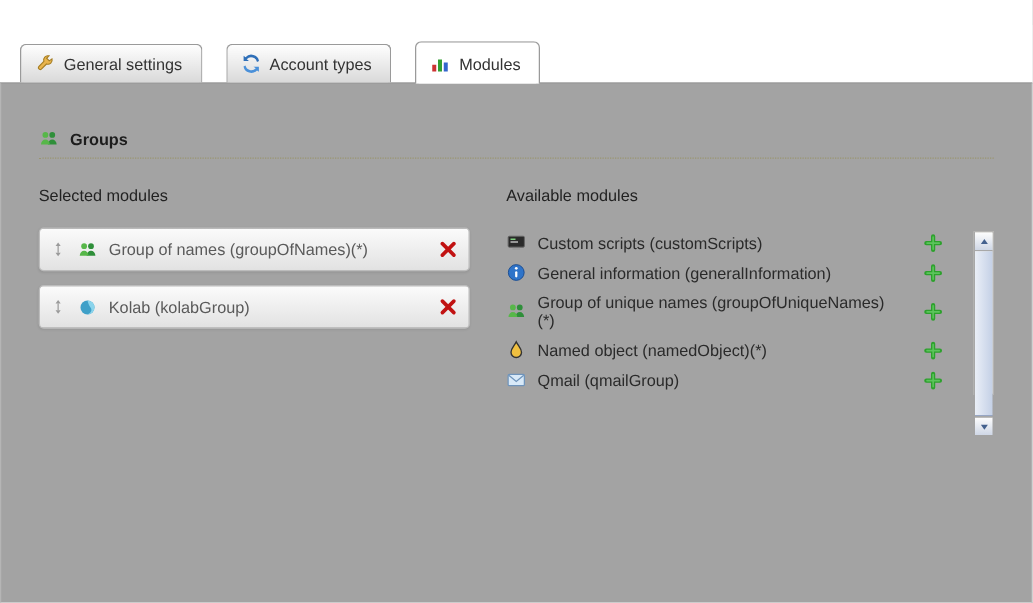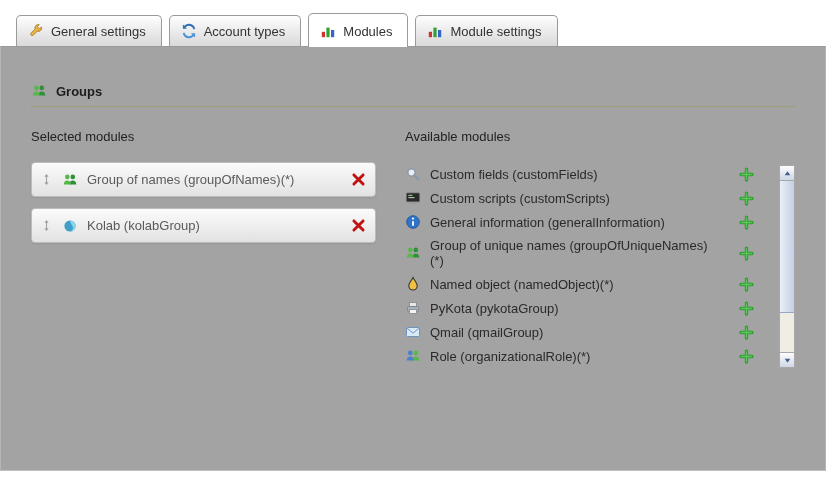--- a/index.html
+++ b/index.html
@@ -6,22 +6,22 @@
   html,body { background:#fff; }
   body {
     width:826px; height:482px; overflow:hidden;
     font-family:"Liberation Sans","DejaVu Sans",sans-serif;
     font-size:13px; color:#222;
   }
   .page { width:826px; height:482px; background:#fff; position:relative; }
 
   
   .tabbar {
-    display:flex; align-items:flex-end; gap:7px;
-    padding:8px 0 0 16px; position:relative; z-index:2; height:46px;
+    display:flex; align-items:flex-end; gap:19px;
+    padding:8px 0 0 16px; position:relative; z-index:2; height:46px;margin-top:20px;
   }
   .tab {
     display:flex; align-items:center; gap:7px;
     padding:7px 15px 7px 11px;
     border:1px solid #9a9a9a; border-bottom:none;
     border-radius:5px 5px 0 0;
     background:linear-gradient(#fefefe, #d9d9d9);
     color:#333; cursor:pointer; white-space:nowrap;
   }
   .tab.active {
@@ -117,30 +117,20 @@
   </div>
       <div class="tab active">
     <span class="icon-wrap tab-icon">
           <svg width="16" height="16" viewBox="0 0 16 16">
             <rect x="1.8" y="8.8" width="3.2" height="5.4" fill="#cc3333"></rect>
             <rect x="6.4" y="4.6" width="3.2" height="9.6" fill="#33a033"></rect>
             <rect x="11" y="7" width="3.2" height="7.2" fill="#3366cc"></rect>
           </svg>
         </span>
     <span class="tab-label">Modules</span>
-  </div>
-      <div class="tab">
-    <span class="icon-wrap tab-icon">
-          <svg width="16" height="16" viewBox="0 0 16 16">
-            <rect x="1.8" y="8.8" width="3.2" height="5.4" fill="#cc3333"></rect>
-            <rect x="6.4" y="4.6" width="3.2" height="9.6" fill="#33a033"></rect>
-            <rect x="11" y="7" width="3.2" height="7.2" fill="#3366cc"></rect>
-          </svg>
-        </span>
-    <span class="tab-label">Module settings</span>
   </div>
     </div>
 
   <div class="panel">
 
     <div class="section-head">
       <span class="icon-wrap" id="groups-head-icon">
           <svg width="16" height="16" viewBox="0 0 16 16">
             <circle cx="10.8" cy="4.9" r="2.3" fill="#2f8f3a"></circle>
             <path d="M7.3 12.6c0-2.4 1.6-4 3.5-4s3.5 1.6 3.5 4z" fill="#2f8f3a"></path>
@@ -202,35 +192,20 @@
   </div>
           </div>
       </div>
 
       <div class="col-right">
         <div class="col-head">Available modules</div>
         <div id="available-list">
             <div class="avail-row">
     <span class="icon-wrap mod-icon">
                 <svg width="16" height="16" viewBox="0 0 16 16">
-                  <circle cx="6.5" cy="6.5" r="3.6" fill="#e8eef4" stroke="#8898a8" stroke-width="1.4"></circle>
-                  <line x1="9.4" y1="9.4" x2="13.2" y2="13.2" stroke="#8898a8" stroke-width="2.2" stroke-linecap="round"></line>
-                </svg>
-              </span>
-    <span class="avail-label">Custom fields (customFields)</span>
-    <button class="icon-btn add-btn"><span class="icon-wrap">
-                  <svg width="15" height="15" viewBox="0 0 16 16">
-                    <path d="M8 2.2v11.6M2.2 8h11.6" stroke="#2da12d" stroke-width="3.6" stroke-linecap="round"></path>
-                    <path d="M8 2.8v10.4M2.8 8h10.4" stroke="#5cc45c" stroke-width="1.4" stroke-linecap="round"></path>
-                  </svg>
-                </span></button>
-  </div>
-            <div class="avail-row">
-    <span class="icon-wrap mod-icon">
-                <svg width="16" height="16" viewBox="0 0 16 16">
                   <rect x="1.5" y="3" width="13" height="8.7" rx="1" fill="#2a2a2a" stroke="#666" stroke-width="0.8"></rect>
                   <rect x="3.4" y="4.8" width="4" height="1.2" fill="#7fd07f"></rect>
                   <rect x="3.4" y="7" width="6" height="1.2" fill="#bbb"></rect>
                   <rect x="5" y="12.3" width="6" height="1.6" fill="#9a9a9a"></rect>
                 </svg>
               </span>
     <span class="avail-label">Custom scripts (customScripts)</span>
     <button class="icon-btn add-btn"><span class="icon-wrap">
                   <svg width="15" height="15" viewBox="0 0 16 16">
                     <path d="M8 2.2v11.6M2.2 8h11.6" stroke="#2da12d" stroke-width="3.6" stroke-linecap="round"></path>
@@ -281,58 +256,25 @@
     <button class="icon-btn add-btn"><span class="icon-wrap">
                   <svg width="15" height="15" viewBox="0 0 16 16">
                     <path d="M8 2.2v11.6M2.2 8h11.6" stroke="#2da12d" stroke-width="3.6" stroke-linecap="round"></path>
                     <path d="M8 2.8v10.4M2.8 8h10.4" stroke="#5cc45c" stroke-width="1.4" stroke-linecap="round"></path>
                   </svg>
                 </span></button>
   </div>
             <div class="avail-row">
     <span class="icon-wrap mod-icon">
                 <svg width="16" height="16" viewBox="0 0 16 16">
-                  <rect x="4.5" y="2.5" width="7" height="4" fill="#e8e8e8" stroke="#888" stroke-width="0.8"></rect>
-                  <rect x="2.5" y="6.5" width="11" height="5" rx="1" fill="#a8b0b8" stroke="#788088" stroke-width="0.8"></rect>
-                  <rect x="4.5" y="9.5" width="7" height="4" fill="#f4f4f4" stroke="#888" stroke-width="0.8"></rect>
-                </svg>
-              </span>
-    <span class="avail-label">PyKota (pykotaGroup)</span>
-    <button class="icon-btn add-btn"><span class="icon-wrap">
-                  <svg width="15" height="15" viewBox="0 0 16 16">
-                    <path d="M8 2.2v11.6M2.2 8h11.6" stroke="#2da12d" stroke-width="3.6" stroke-linecap="round"></path>
-                    <path d="M8 2.8v10.4M2.8 8h10.4" stroke="#5cc45c" stroke-width="1.4" stroke-linecap="round"></path>
-                  </svg>
-                </span></button>
-  </div>
-            <div class="avail-row">
-    <span class="icon-wrap mod-icon">
-                <svg width="16" height="16" viewBox="0 0 16 16">
                   <rect x="1.5" y="3.5" width="13" height="9" rx="1" fill="#d8e9f8" stroke="#6f94bb" stroke-width="1"></rect>
                   <path d="M2 4.2 8 9.2l6-5" fill="none" stroke="#6f94bb" stroke-width="1"></path>
                 </svg>
               </span>
     <span class="avail-label">Qmail (qmailGroup)</span>
-    <button class="icon-btn add-btn"><span class="icon-wrap">
-                  <svg width="15" height="15" viewBox="0 0 16 16">
-                    <path d="M8 2.2v11.6M2.2 8h11.6" stroke="#2da12d" stroke-width="3.6" stroke-linecap="round"></path>
-                    <path d="M8 2.8v10.4M2.8 8h10.4" stroke="#5cc45c" stroke-width="1.4" stroke-linecap="round"></path>
-                  </svg>
-                </span></button>
-  </div>
-            <div class="avail-row">
-    <span class="icon-wrap mod-icon">
-                <svg width="16" height="16" viewBox="0 0 16 16">
-                  <circle cx="10.8" cy="4.9" r="2.3" fill="#57b749"></circle>
-                  <path d="M7.3 12.6c0-2.4 1.6-4 3.5-4s3.5 1.6 3.5 4z" fill="#57b749"></path>
-                  <circle cx="5.3" cy="4.9" r="2.3" fill="#4a7fd0"></circle>
-                  <path d="M1.8 12.6c0-2.4 1.6-4 3.5-4s3.5 1.6 3.5 4z" fill="#4a7fd0"></path>
-                </svg>
-              </span>
-    <span class="avail-label">Role (organizationalRole)(*)</span>
     <button class="icon-btn add-btn"><span class="icon-wrap">
                   <svg width="15" height="15" viewBox="0 0 16 16">
                     <path d="M8 2.2v11.6M2.2 8h11.6" stroke="#2da12d" stroke-width="3.6" stroke-linecap="round"></path>
                     <path d="M8 2.8v10.4M2.8 8h10.4" stroke="#5cc45c" stroke-width="1.4" stroke-linecap="round"></path>
                   </svg>
                 </span></button>
   </div>
           </div>
 
         <div class="scrollbar">

